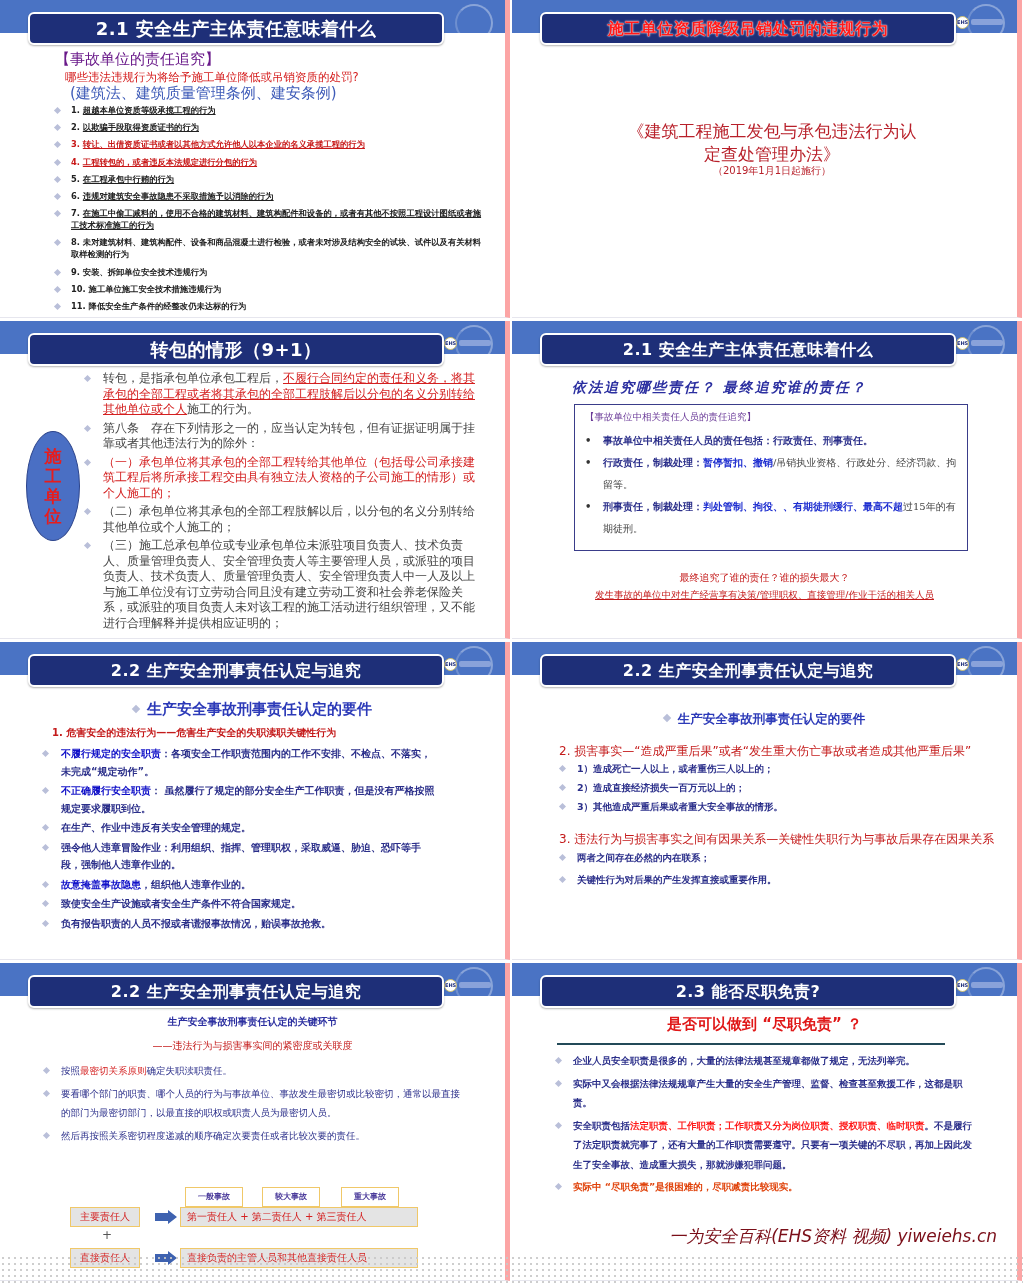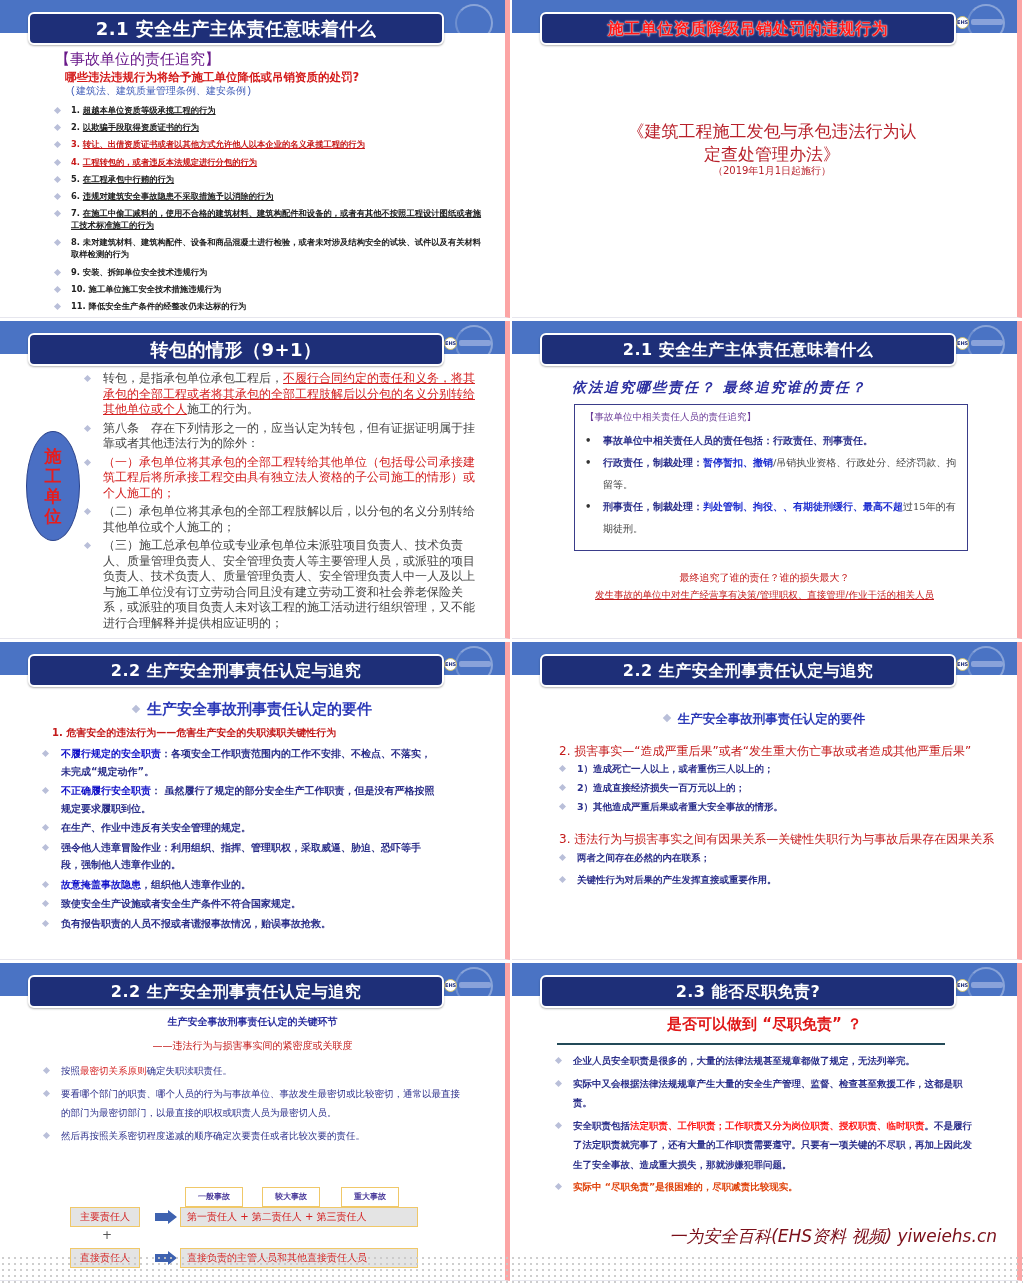--- a/index.html
+++ b/index.html
@@ -31,22 +31,22 @@
   .title-bar.big { font-size: 18px; }
   .diamond { display: inline-block; width: 7px; height: 7px; background: #b9bfd9; transform: rotate(45deg);
              margin-right: 10px; flex-shrink: 0; position: relative; top: 3px; }
   .list-row { display: flex; align-items: flex-start; }
   .u { text-decoration: underline; }
   .red { color: #d42020; }
 
   
   #s1 { left: 0; top: 0; }
   #s1 .head { position: absolute; left: 55px; top: 50px; font-size: 15px; color: #6a1a8a; }
-  #s1 .q { position: absolute; left: 65px; top: 70px; font-size: 11.5px; color: #d41a1a; font-weight: bold; }
-  #s1 .src { position: absolute; left: 70px; top: 84px; font-size: 10px; color: #3e5bb8; font-family: Liberation Mono, monospace; }
+  #s1 .q { position: absolute; left: 65px; top: 70px; font-size: 11.5px; color: #d41a1a; font-weight: normal; }
+  #s1 .src { position: absolute; left: 70px; top: 84px; font-size: 15px; color: #3e5bb8; }
   #s1 .items { position: absolute; left: 55px; top: 104px; width: 430px; font-size: 8.3px; color: #222; font-weight: bold; }
   #s1 .items .list-row { margin-bottom: 5.2px; line-height: 12px; }
   #s1 .items .list-row.red-row { color: #c81818; }
   #s1 .diamond { width: 5px; height: 5px; margin-right: 11px; top: 4px; }
 
   
   #s2 { left: 512px; top: 0; }
   #s2 .book { position: absolute; left: 90px; top: 120px; width: 340px; text-align: center; color: #b8202a; font-size: 17px; line-height: 23px; }
   #s2 .date { position: absolute; left: 90px; top: 164px; width: 340px; text-align: center; color: #b8202a; font-size: 10px; }
 

